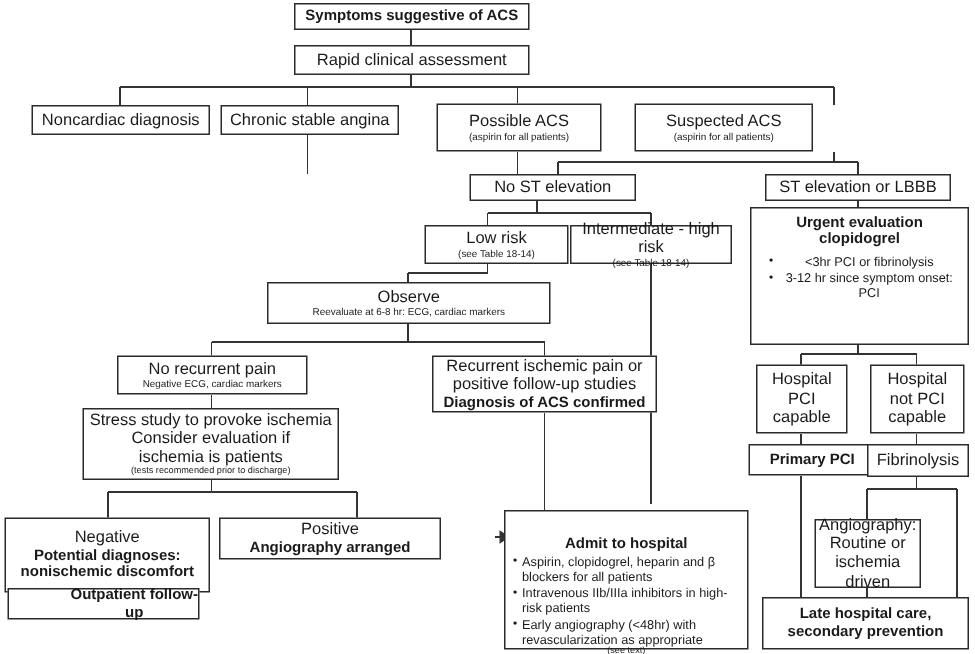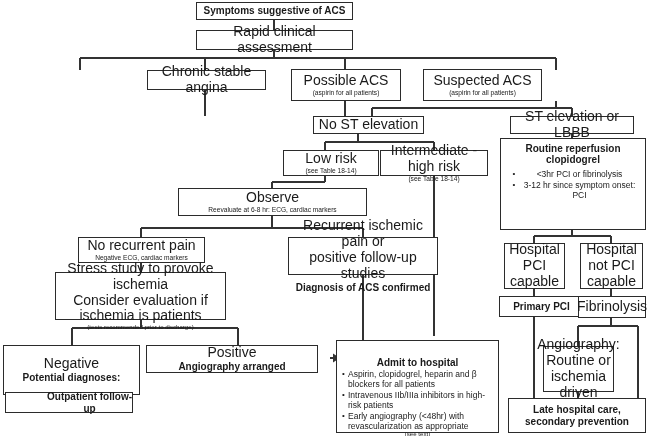--- a/index.html
+++ b/index.html
@@ -27,21 +27,21 @@
     background: #ffffff;
     display: flex;
     flex-direction: column;
     align-items: center;
     justify-content: center;
     text-align: center;
     color: #1a1a1a;
     line-height: 1.14;
     z-index: 5;
   }
-  .t-main  { font-size: 14px; }
+  .t-main  { font-size: 11px; }
   .t-bold  { font-size: 10px; font-weight: bold; }
   .t-sub   { font-size: 6.6px; }
   .t-tiny  { font-size: 6.1px; }
   .bullet-list {
     width: 100%;
     padding: 0 3px 0 5px;
     text-align: left;
     font-size: 8.5px;
     line-height: 1.18;
   }
@@ -137,20 +137,23 @@
   </svg>
 
   <div class="box" style="left:196px; top:2px; width:157px; height:18px;">
     <span class="t-bold">Symptoms suggestive of ACS</span>
   </div>
 
   <div class="box" style="left:196px; top:30px; width:157px; height:20px;">
     <span class="t-main">Rapid clinical assessment</span>
   </div>
 
+  <div class="box" style="left:21px; top:70px; width:119px; height:20px;">
+    <span class="t-main">Noncardiac diagnosis</span>
+  </div>
 
   <div class="box" style="left:147px; top:70px; width:119px; height:20px;">
     <span class="t-main">Chronic stable angina</span>
   </div>
 
   <div class="box" style="left:291px; top:69px; width:110px; height:32px;">
     <span class="t-main">Possible ACS</span>
     <span class="t-sub">(aspirin for all patients)</span>
   </div>
 
@@ -171,21 +174,21 @@
     <span class="t-main">Low risk</span>
     <span class="t-sub">(see Table 18-14)</span>
   </div>
 
   <div class="box" style="left:380px; top:150px; width:108px; height:26px;">
     <span class="t-main">Intermediate - high risk</span>
     <span class="t-sub">(see Table 18-14)</span>
   </div>
 
   <div class="box" style="left:500px; top:138px; width:146px; height:92px; justify-content:flex-start; padding-top:4px;">
-    <span class="t-bold">Routine reperfusion</span>
+    <span class="t-bold">Urgent evaluation</span>
     <span class="t-bold">clopidogrel</span>
     <div class="bullet-list" style="text-align:center; padding-left:10px; margin-top:2px;">
       <div class="bullet-row">
         <span class="bullet-dot">•</span>
         <span class="bullet-txt">&lt;3hr PCI or fibrinolysis</span>
       </div>
       <div class="bullet-row">
         <span class="bullet-dot">•</span>
         <span class="bullet-txt">3-12 hr since symptom onset: PCI</span>
       </div>
@@ -231,23 +234,24 @@
     <span class="t-bold">Primary PCI</span>
   </div>
 
   <div class="box" style="left:578px; top:296px; width:68px; height:22px;">
     <span class="t-main">Fibrinolysis</span>
   </div>
 
   <div class="box" style="left:3px; top:345px; width:137px; height:50px;">
     <span class="t-main">Negative</span>
     <span class="t-bold">Potential diagnoses:</span>
-  </div>
-
-  <div class="box" style="left:146px; top:345px; width:172px; height:28px;">
+    <span class="t-bold">nonischemic discomfort</span>
+  </div>
+
+  <div class="box" style="left:146px; top:345px; width:148px; height:28px;">
     <span class="t-main">Positive</span>
     <span class="t-bold">Angiography arranged</span>
   </div>
 
   <div class="box" style="left:336px; top:340px; width:163px; height:93px; justify-content:flex-start; padding-top:16px;">
     <span class="t-bold">Admit to hospital</span>
     <div class="bullet-list">
       <div class="bullet-row">
         <span class="bullet-dot">•</span>
         <span class="bullet-txt">Aspirin, clopidogrel, heparin and β blockers for all patients</span>

